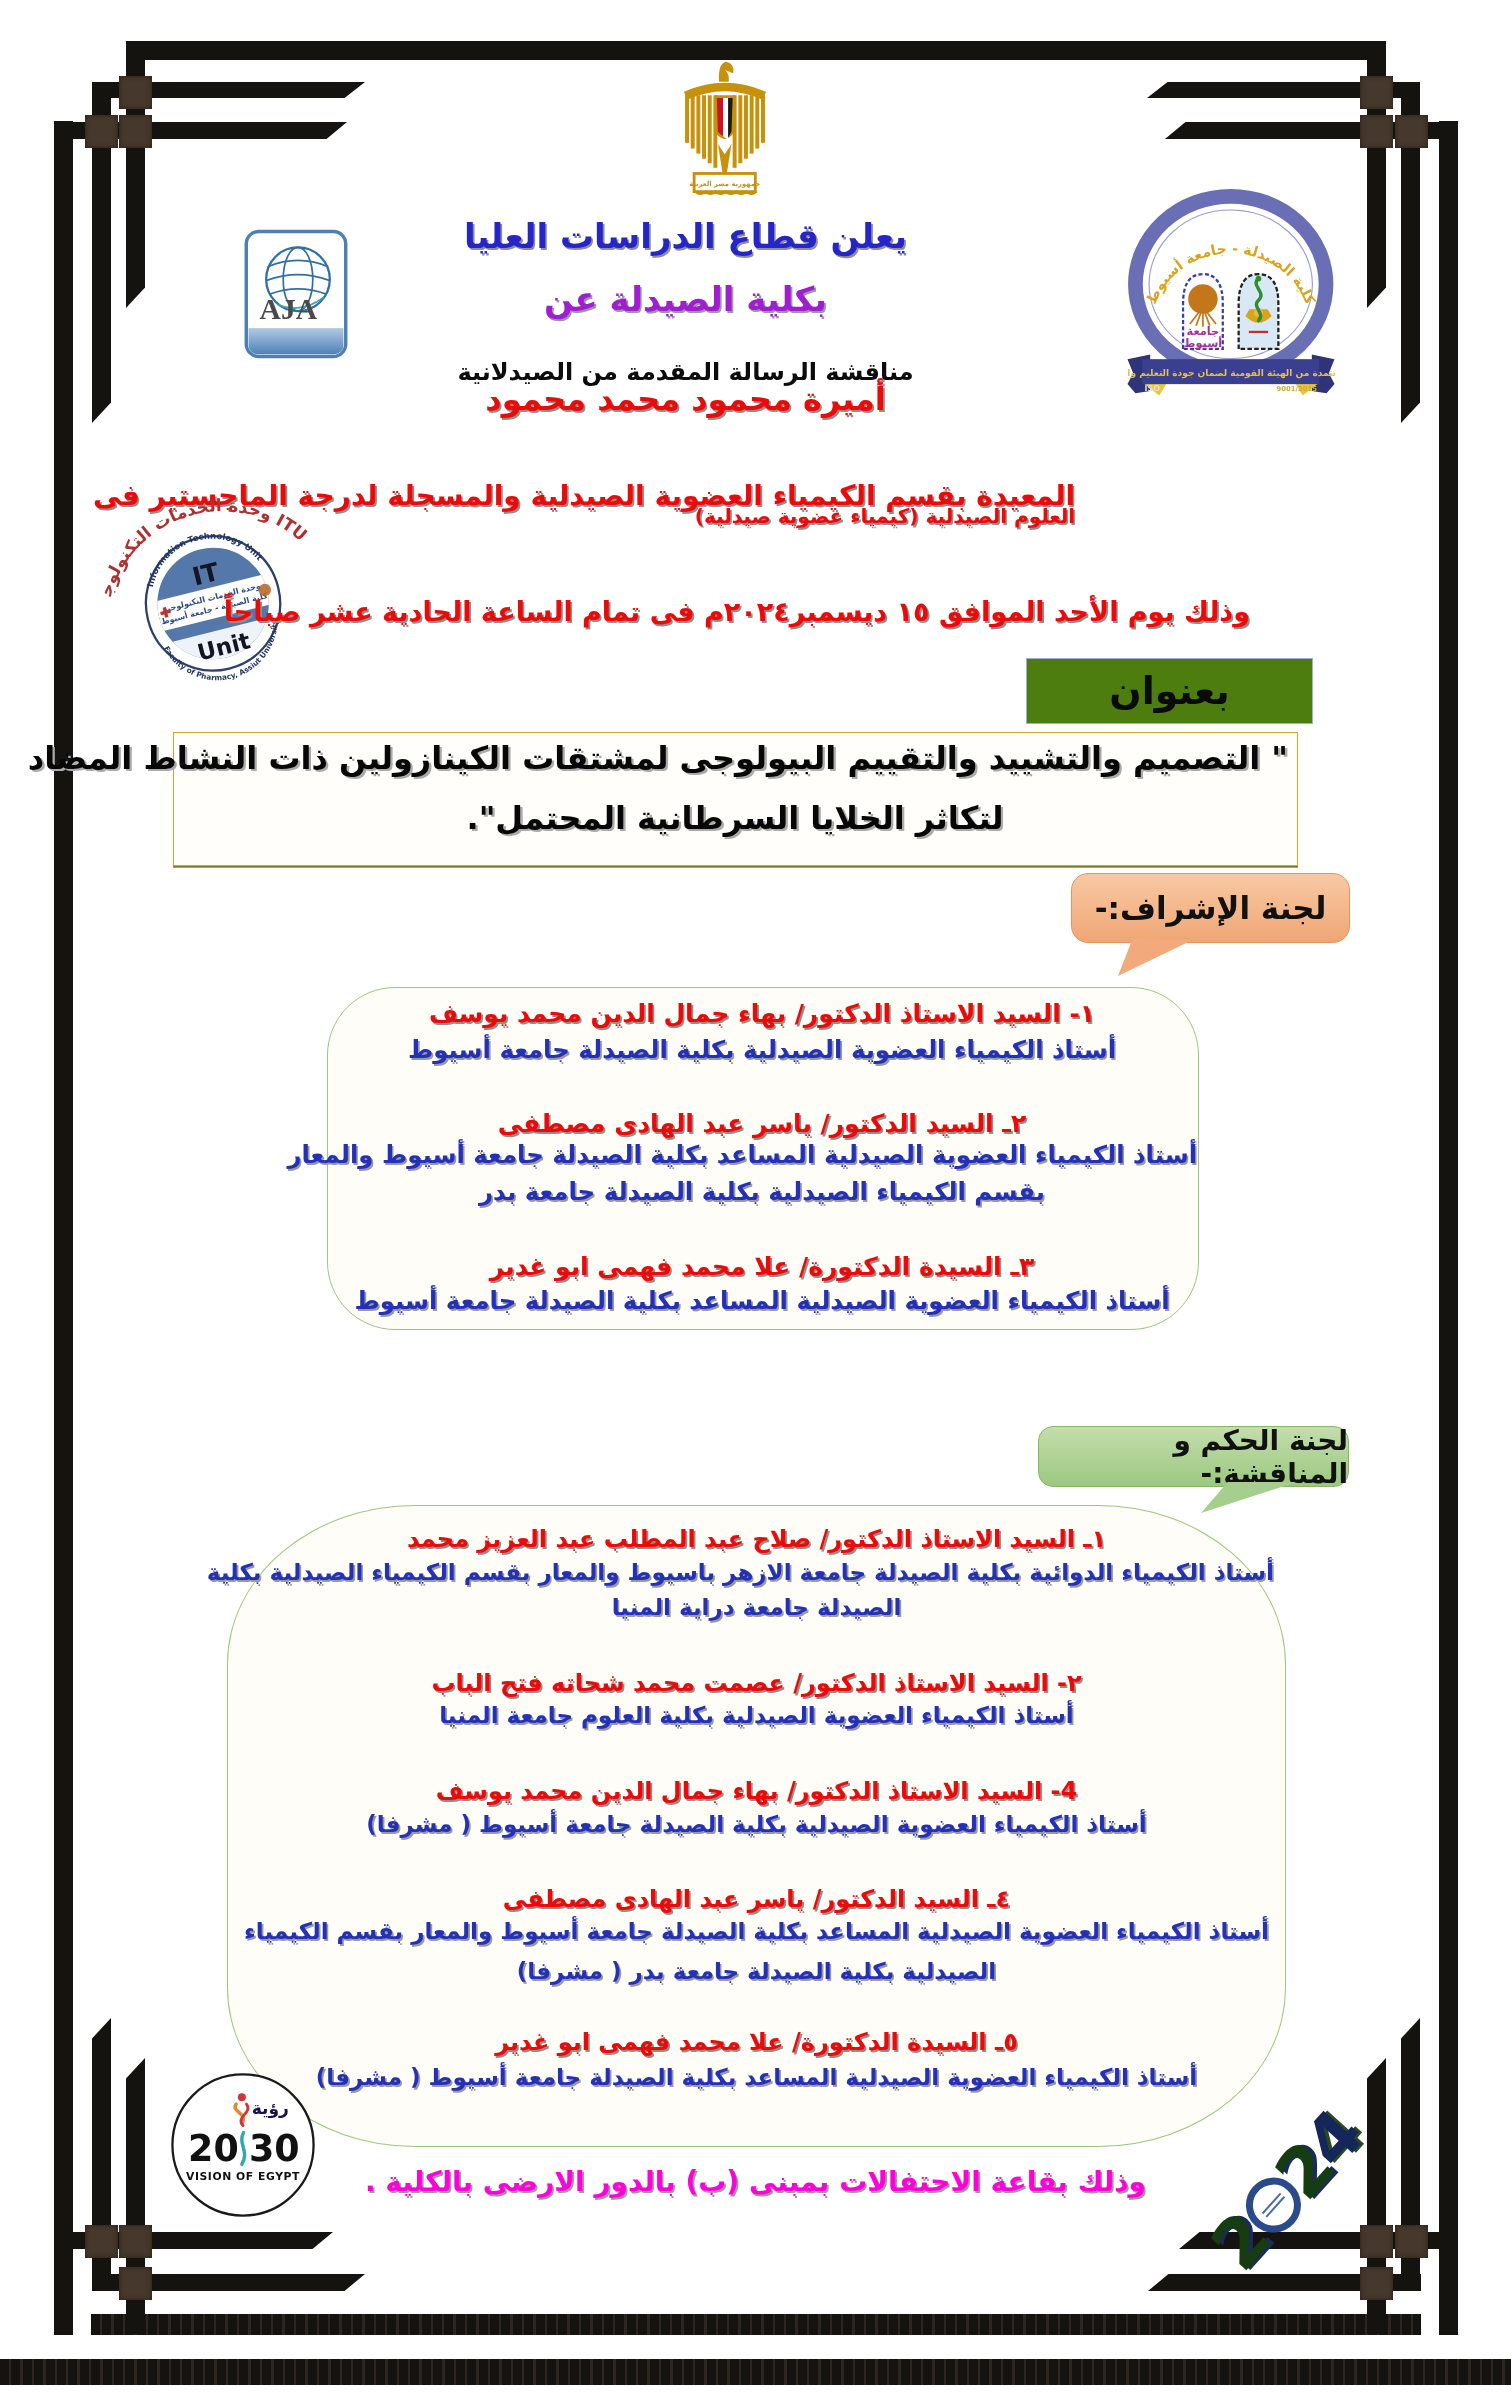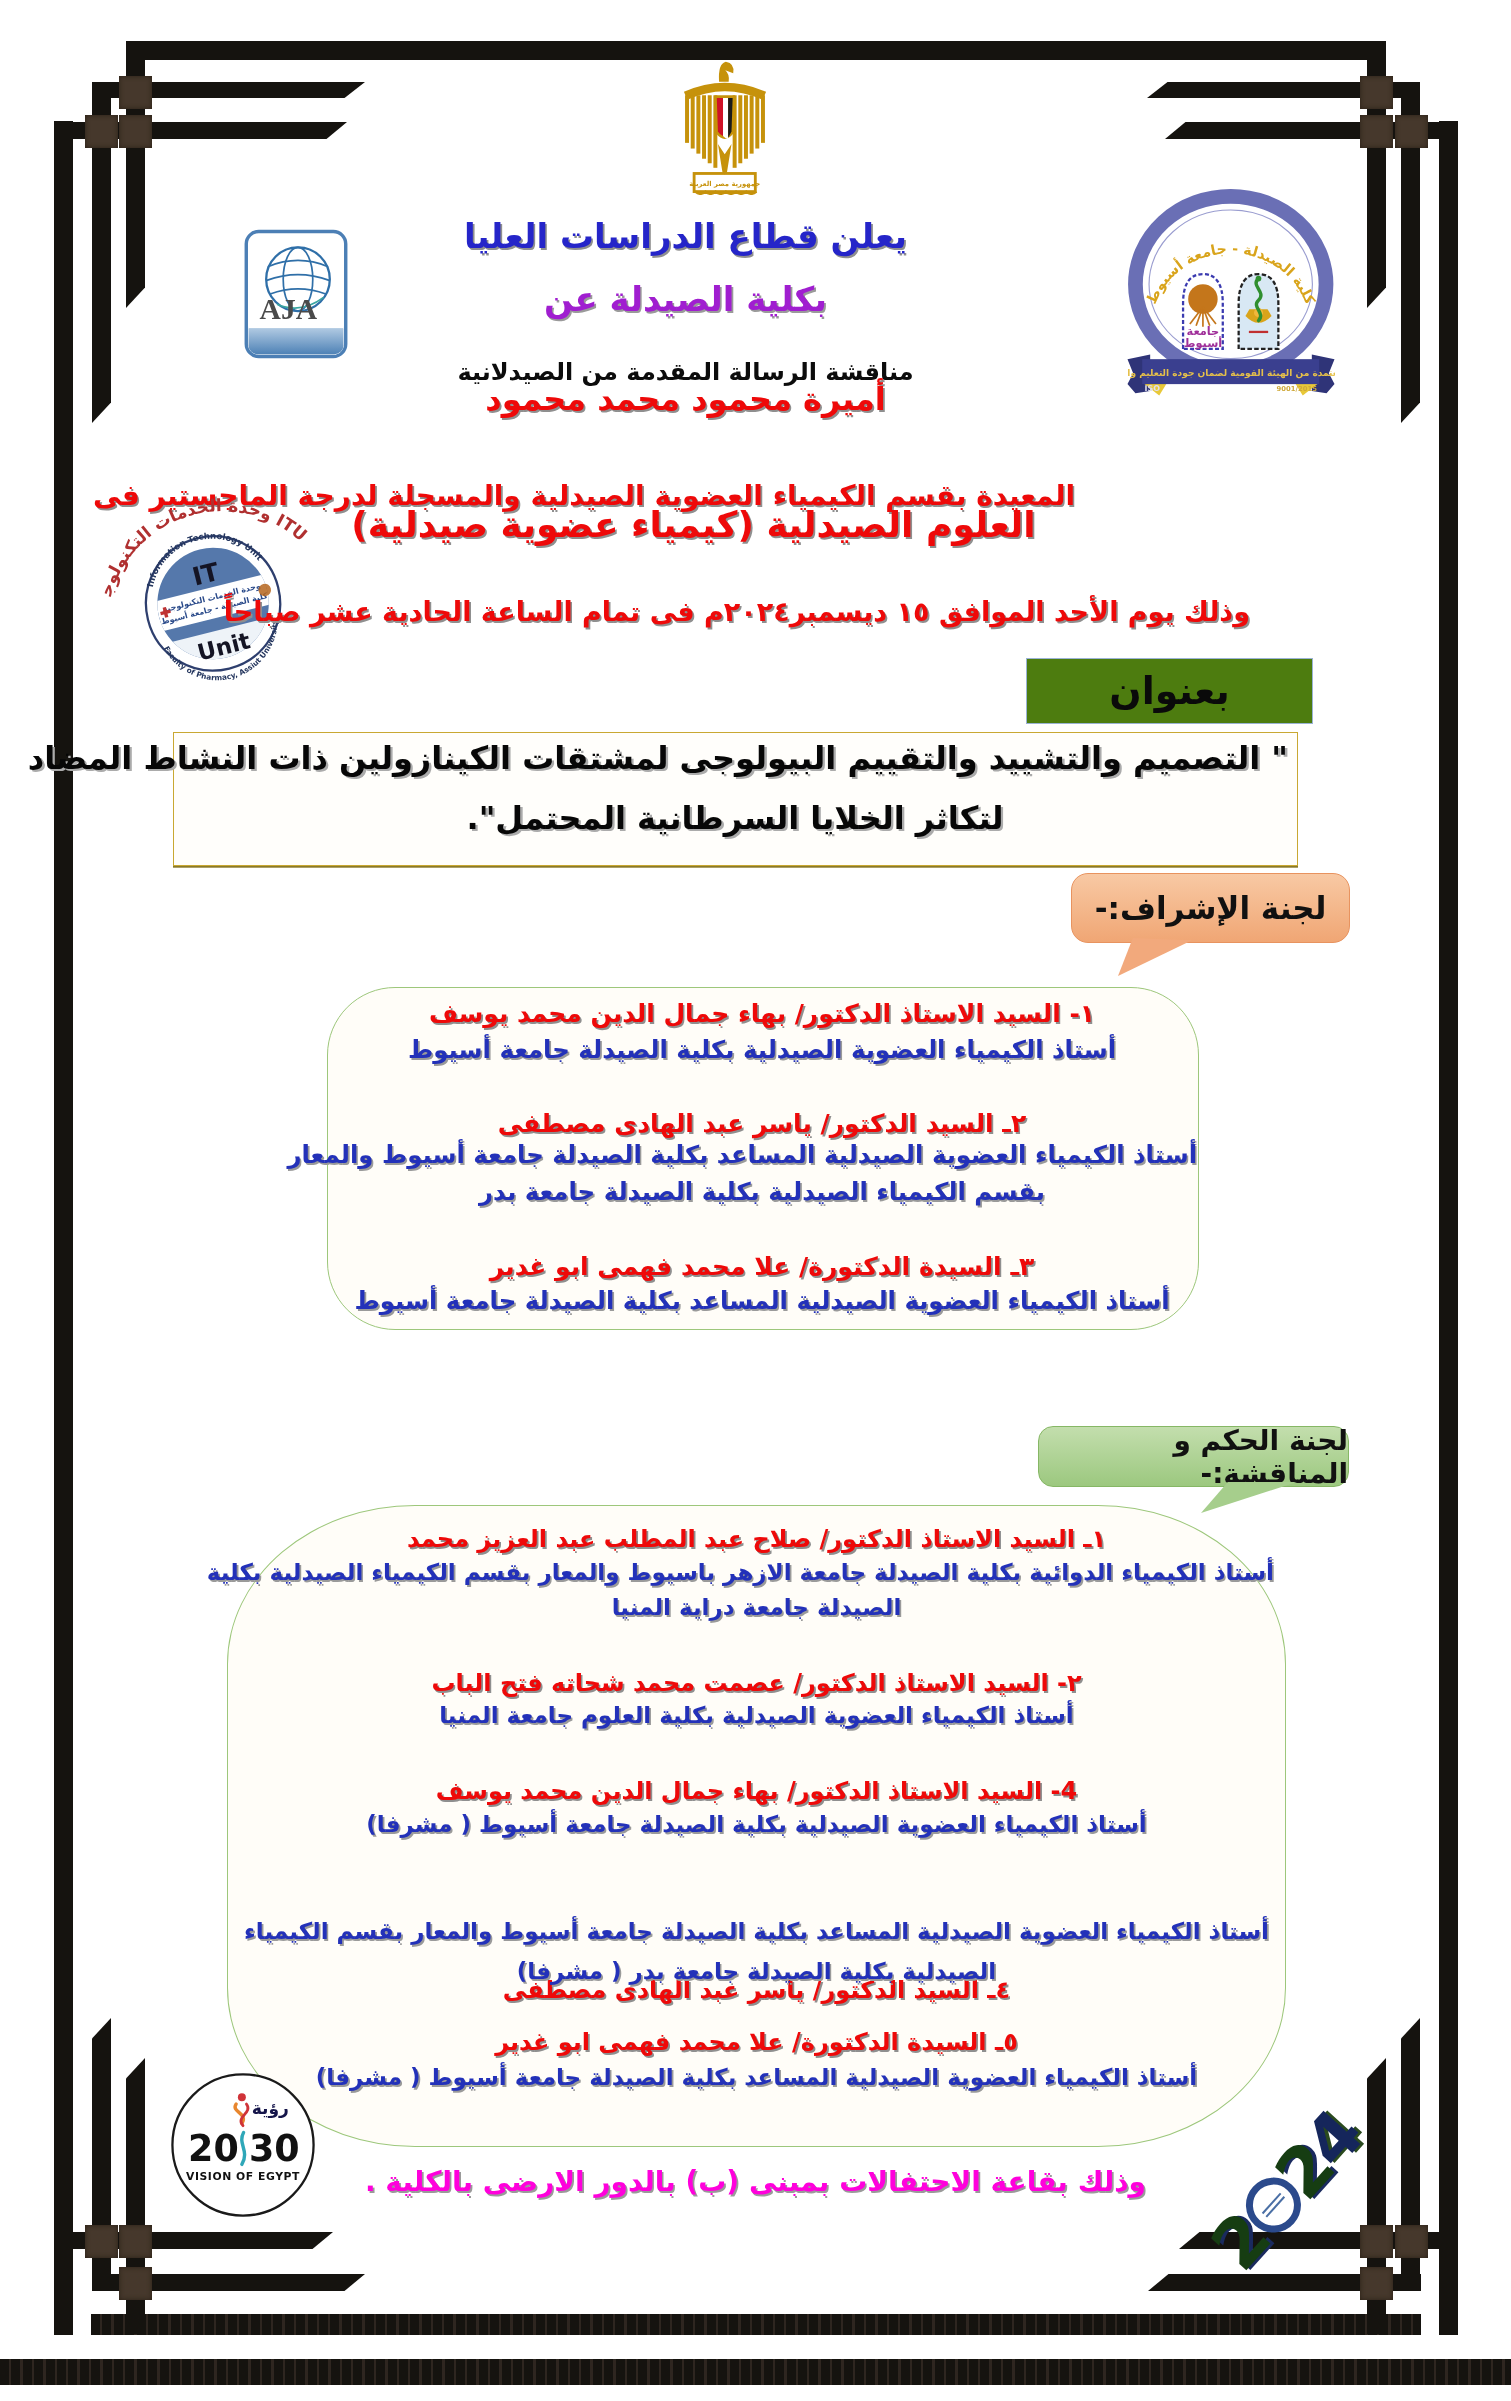--- a/index.html
+++ b/index.html
@@ -167,21 +167,21 @@
       <text x="30" y="356" font-size="14" fill="#e0e0ee" font-weight="bold">ISO</text>
       <text x="334" y="356" font-size="12" text-anchor="end" fill="#cfa93a" font-weight="bold">9001/2015</text>
     </svg>
   </div>
 
   <div class="abs rtl c hdr-purple" style="left:296px;top:279px;width:779px;font-size:34px;">بكلية الصيدلة عن</div>
   <div class="abs rtl c hdr-blue" style="left:296px;top:216px;width:779px;font-size:34px;">يعلن قطاع الدراسات العليا</div>
   <div class="abs rtl c hdr-black" style="left:296px;top:337px;width:779px;font-size:24px;">مناقشة الرسالة المقدمة من الصيدلانية</div>
   <div class="abs rtl c red-t" style="left:296px;top:380px;width:779px;font-size:32px;">أميرة محمود محمد محمود</div>
   <div class="abs rtl c red-t" style="left:296px;top:437px;width:779px;font-size:28px;margin-top:42px;">المعيدة بقسم الكيمياء العضوية الصيدلية والمسجلة لدرجة الماجستير فى</div>
-  <div class="abs rtl c red-t" style="left:304px;top:504px;width:779px;font-size:36px;">العلوم الصيدلية (كيمياء عضوية صيدلية)</div>
+  <div class="abs rtl c red-t" style="left:296px;top:504px;width:779px;font-size:20px;text-align:right;">العلوم الصيدلية (كيمياء عضوية صيدلية)</div>
 
   <div class="abs" style="left:103px;top:490px;width:216px;height:199px;">
     <svg width="216" height="199" viewBox="0 0 380 350">
       <g transform="rotate(-14 190 185)">
         <path id="itRed" d="M16 150 A200 195 0 0 1 364 130" fill="none"></path>
         <text font-size="30" font-weight="bold" fill="#B03030">
           <textPath href="#itRed" startOffset="50%" text-anchor="middle">وحدة الخدمات التكنولوجية ITU .</textPath>
         </text>
         <circle cx="190" cy="200" r="118" fill="#ffffff" stroke="#2E3F6E" stroke-width="4"></circle>
         <circle cx="190" cy="200" r="98" fill="#5578AB"></circle>
@@ -249,21 +249,21 @@
               clip-path:polygon(0 100%,28% 0,100% 0);"></div>
 
   <div class="greenbox" style="left:227px;top:1505px;width:1057px;height:640px;border-radius:188px/159px;"></div>
   <div class="abs rtl c red-t" style="left:239px;top:1525px;width:1035px;font-size:24px;">١ـ السيد الاستاذ الدكتور/ صلاح عبد المطلب عبد العزيز محمد</div>
   <div class="abs rtl c blue-t" style="left:239px;top:1559px;width:1035px;font-size:23px;">أستاذ الكيمياء الدوائية بكلية الصيدلة جامعة الازهر باسيوط والمعار بقسم الكيمياء الصيدلية بكلية</div>
   <div class="abs rtl c blue-t" style="left:239px;top:1594px;width:1035px;font-size:23px;">الصيدلة جامعة دراية  المنيا</div>
   <div class="abs rtl c red-t" style="left:239px;top:1669px;width:1035px;font-size:24px;">٢- السيد الاستاذ الدكتور/ عصمت محمد شحاته فتح الباب</div>
   <div class="abs rtl c blue-t" style="left:239px;top:1702px;width:1035px;font-size:23px;">أستاذ الكيمياء العضوية الصيدلية بكلية العلوم جامعة المنيا</div>
   <div class="abs rtl c red-t" style="left:239px;top:1777px;width:1035px;font-size:24px;">4- السيد الاستاذ الدكتور/ بهاء جمال الدين محمد يوسف</div>
   <div class="abs rtl c blue-t" style="left:239px;top:1811px;width:1035px;font-size:23px;">أستاذ الكيمياء العضوية الصيدلية بكلية الصيدلة جامعة أسيوط ( مشرفا)</div>
-  <div class="abs rtl c red-t" style="left:239px;top:1976px;width:1035px;font-size:24px;">٤ـ السيد الدكتور/ ياسر عبد الهادى مصطفى</div>
+  <div class="abs rtl c red-t" style="left:239px;top:1885px;width:1035px;font-size:24px;">٤ـ السيد الدكتور/ ياسر عبد الهادى مصطفى</div>
   <div class="abs rtl c blue-t" style="left:239px;top:1918px;width:1035px;font-size:23px;">أستاذ الكيمياء العضوية الصيدلية المساعد بكلية الصيدلة جامعة أسيوط والمعار بقسم الكيمياء</div>
   <div class="abs rtl c blue-t" style="left:239px;top:1958px;width:1035px;font-size:23px;">الصيدلية بكلية الصيدلة جامعة بدر ( مشرفا)</div>
   <div class="abs rtl c red-t" style="left:239px;top:2028px;width:1035px;font-size:24px;">٥ـ السيدة الدكتورة/ علا محمد فهمى ابو غدير</div>
   <div class="abs rtl c blue-t" style="left:239px;top:2064px;width:1035px;font-size:23px;">أستاذ الكيمياء العضوية الصيدلية المساعد بكلية الصيدلة جامعة أسيوط ( مشرفا)</div>
 
   <div class="abs" style="left:169px;top:2071px;width:148px;height:148px;">
     <svg width="148" height="148" viewBox="0 0 260 260">
       <circle cx="130" cy="130" r="124" fill="#ffffff" stroke="#1a1a1a" stroke-width="4"></circle>
       <text x="178" y="76" font-size="30" font-weight="bold" text-anchor="middle" fill="#15154a">رؤية</text>
       <circle cx="128" cy="46" r="7" fill="#D03338"></circle>

